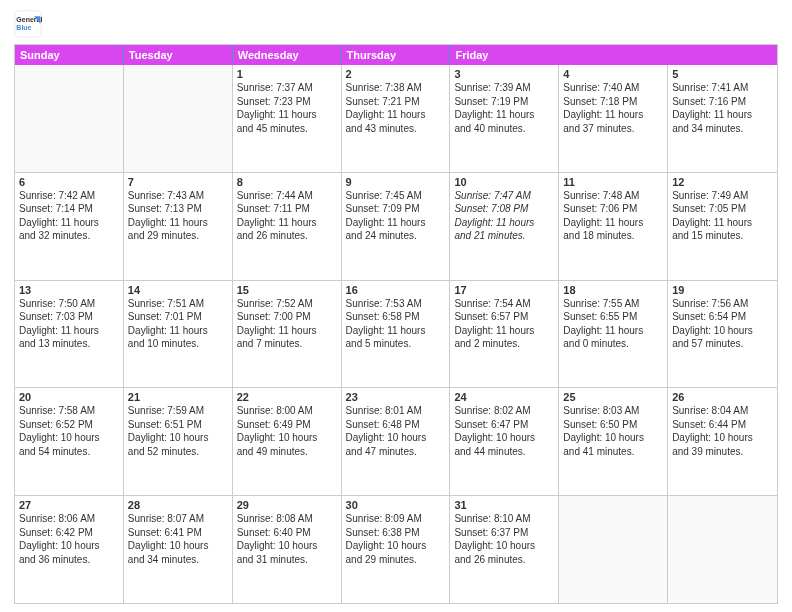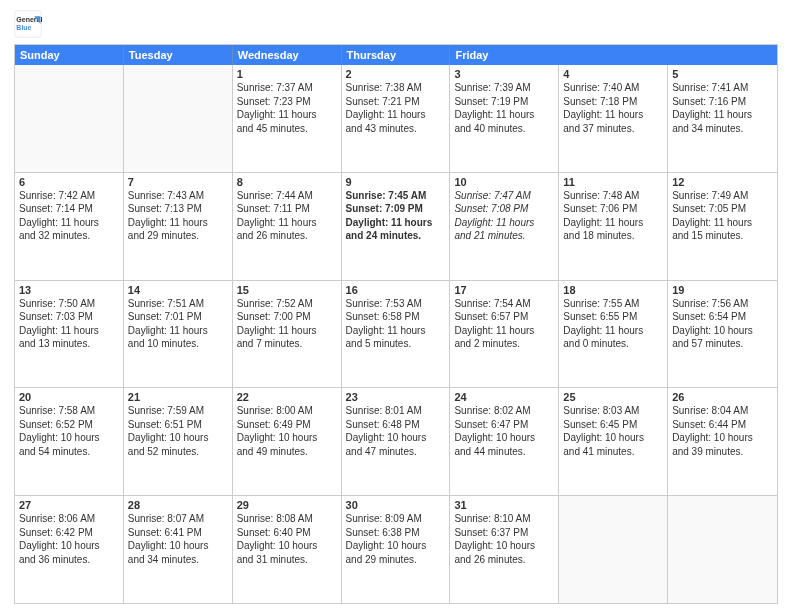--- a/index.html
+++ b/index.html
@@ -46,21 +46,21 @@
     }
     .calendar {
       flex: 1;
       display: flex;
       flex-direction: column;
       border: 1px solid #ccc;
     }
     .cal-header {
       display: grid;
       grid-template-columns: repeat(7, 1fr);
-      background: #3b82f6;
+      background: #d946ef;
     }
     .cal-header-cell {
       color: #fff;
       font-size: 11px;
       font-weight: bold;
       padding: 4px 5px;
       border-right: 1px solid #5a8dc5;
     }
     .cal-header-cell:last-child { border-right: none; }
     .cal-body {
@@ -157,21 +157,21 @@
 Daylight: 11 hours
 and 32 minutes.</span></div>
           <div class="cal-cell"><span class="day-num">7</span><span class="cell-text" style="white-space: pre-line;">Sunrise: 7:43 AM
 Sunset: 7:13 PM
 Daylight: 11 hours
 and 29 minutes.</span></div>
           <div class="cal-cell"><span class="day-num">8</span><span class="cell-text" style="white-space: pre-line;">Sunrise: 7:44 AM
 Sunset: 7:11 PM
 Daylight: 11 hours
 and 26 minutes.</span></div>
-          <div class="cal-cell"><span class="day-num">9</span><span class="cell-text" style="white-space: pre-line; font-weight: bold;">Sunrise: 7:45 AM
+          <div class="cal-cell"><span class="day-num">9</span><span class="cell-text" style="white-space: pre-line;">Sunrise: 7:45 AM
 Sunset: 7:09 PM
 Daylight: 11 hours
 and 24 minutes.</span></div>
           <div class="cal-cell"><span class="day-num">10</span><span class="cell-text" style="white-space: pre-line; font-style: italic;">Sunrise: 7:47 AM
 Sunset: 7:08 PM
 Daylight: 11 hours
 and 21 minutes.</span></div>
           <div class="cal-cell"><span class="day-num">11</span><span class="cell-text" style="white-space: pre-line;">Sunrise: 7:48 AM
 Sunset: 7:06 PM
 Daylight: 11 hours
@@ -226,21 +226,21 @@
 and 49 minutes.</span></div>
           <div class="cal-cell"><span class="day-num">23</span><span class="cell-text" style="white-space: pre-line;">Sunrise: 8:01 AM
 Sunset: 6:48 PM
 Daylight: 10 hours
 and 47 minutes.</span></div>
           <div class="cal-cell"><span class="day-num">24</span><span class="cell-text" style="white-space: pre-line;">Sunrise: 8:02 AM
 Sunset: 6:47 PM
 Daylight: 10 hours
 and 44 minutes.</span></div>
           <div class="cal-cell"><span class="day-num">25</span><span class="cell-text" style="white-space: pre-line;">Sunrise: 8:03 AM
-Sunset: 6:45 PM
+Sunset: 6:50 PM
 Daylight: 10 hours
 and 41 minutes.</span></div>
           <div class="cal-cell"><span class="day-num">26</span><span class="cell-text" style="white-space: pre-line;">Sunrise: 8:04 AM
 Sunset: 6:44 PM
 Daylight: 10 hours
 and 39 minutes.</span></div>
         </div>
         <div class="cal-row">
           <div class="cal-cell"><span class="day-num">27</span><span class="cell-text" style="white-space: pre-line;">Sunrise: 8:06 AM
 Sunset: 6:42 PM

